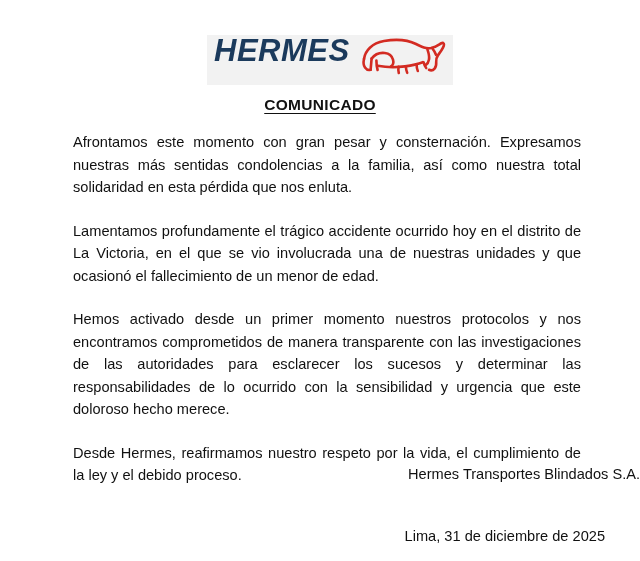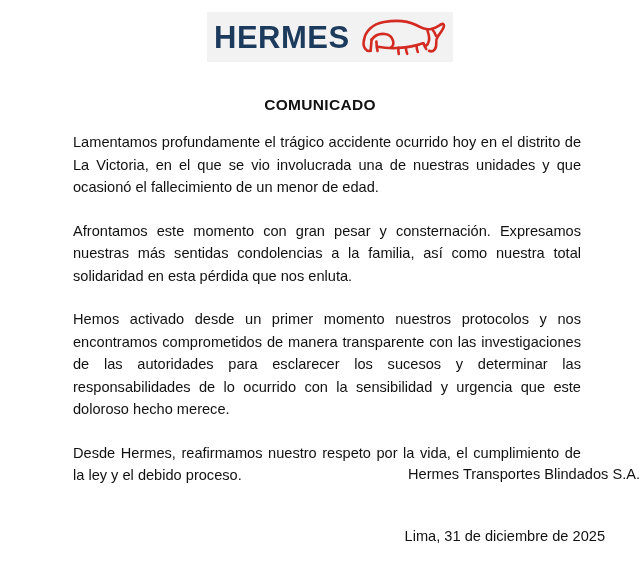--- a/index.html
+++ b/index.html
@@ -23,28 +23,29 @@
     height: 561px;
     position: relative;
     background: #ffffff;
     box-sizing: border-box;
   }
 
   
   .logo-band {
     position: absolute;
     left: 207px;
-    top: 12px;
+    top: 35px;
     width: 246px;
     height: 50px;
     background: #f2f2f2;
     display: flex;
-    align-items: center;
+    align-items: flex-start;
     padding: 0;
     box-sizing: border-box;
+    font-style: italic;
   }
   .logo-wordmark {
     font-family: "Liberation Sans", sans-serif;
     font-weight: bold;
     font-size: 31px;
     letter-spacing: 0.5px;
     color: #1b3a5c;
     line-height: 1;
     margin-left: 7px;
     white-space: nowrap;
@@ -61,20 +62,21 @@
     left: 0;
     top: 96px;
     width: 640px;
     text-align: center;
     font-size: 15.5px;
     font-weight: bold;
     letter-spacing: 0.3px;
     color: #111111;
   }
   .doc-title span {
+    text-decoration: underline;
     text-underline-offset: 3px;
     margin-top: 20px;
   }
 
   
   .body-copy {
     position: absolute;
     left: 73px;
     top: 131px;
     width: 508px;
@@ -149,22 +151,22 @@
                C70.6,27 69.4,29 67.6,30.2"></path>
       <path d="M74.6,13.8 C76,15.6 77.2,17.6 78,19.8"></path>
     </svg>
   </div>
 
   <div class="doc-title">
     <span>COMUNICADO</span>
   </div>
 
   <div class="body-copy">
+    <p class="para">Afrontamos este momento con gran pesar y consternación. Expresamos nuestras más sentidas condolencias a la familia, así como nuestra total solidaridad en esta pérdida que nos enluta.</p>
     <p class="para">Lamentamos profundamente el trágico accidente ocurrido hoy en el distrito de La Victoria, en el que se vio involucrada una de nuestras unidades y que ocasionó el fallecimiento de un menor de edad.</p>
-    <p class="para">Afrontamos este momento con gran pesar y consternación. Expresamos nuestras más sentidas condolencias a la familia, así como nuestra total solidaridad en esta pérdida que nos enluta.</p>
     <p class="para">Hemos activado desde un primer momento nuestros protocolos y nos encontramos comprometidos de manera transparente con las investigaciones de las autoridades para esclarecer los sucesos y determinar las responsabilidades de lo ocurrido con la sensibilidad y urgencia que este doloroso hecho merece.</p>
     <p class="para">Desde Hermes, reafirmamos nuestro respeto por la vida, el cumplimiento de la ley y el debido proceso.</p>
   </div>
 
   <div class="signature">Hermes Transportes Blindados S.A.</div>
 
   <div class="date-line">Lima, 31 de diciembre de 2025</div>
 
 </div>
 

